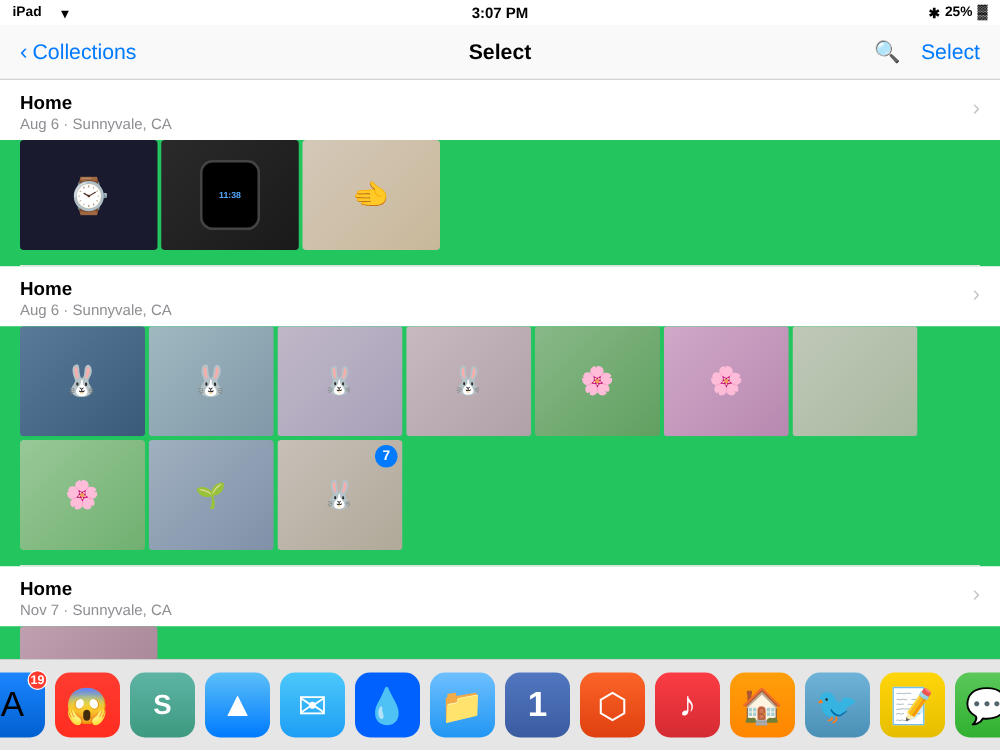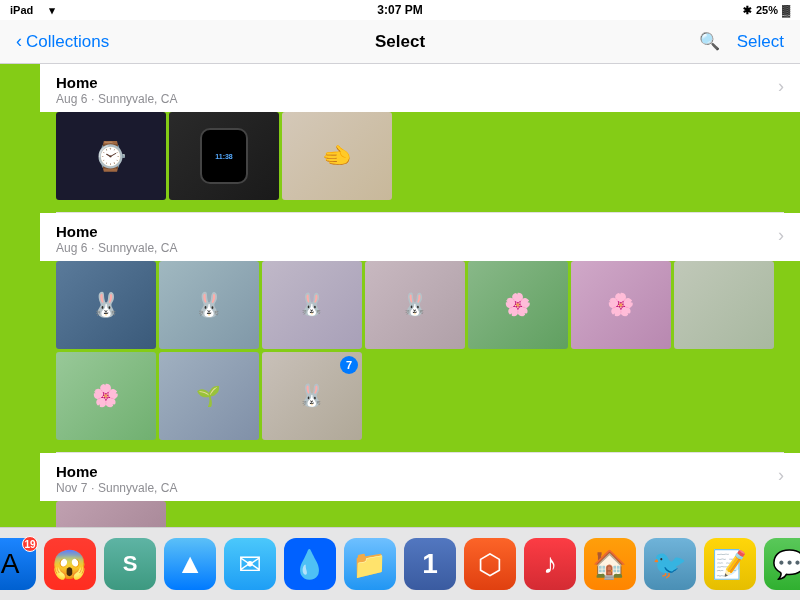--- a/index.html
+++ b/index.html
@@ -62,22 +62,21 @@
     .nav-search, .nav-select {
       color: #007aff;
       font-size: 17px;
       cursor: pointer;
     }
 
     
     .main-content {
       height: 463px;
       overflow-y: auto;
-      background: #84cc16;
-      padding-left: 40px;
+      background: #22c55e;
     }
 
     
     .section {
       padding: 0;
     }
     .section-header {
       display: flex;
       align-items: flex-start;
       justify-content: space-between;

